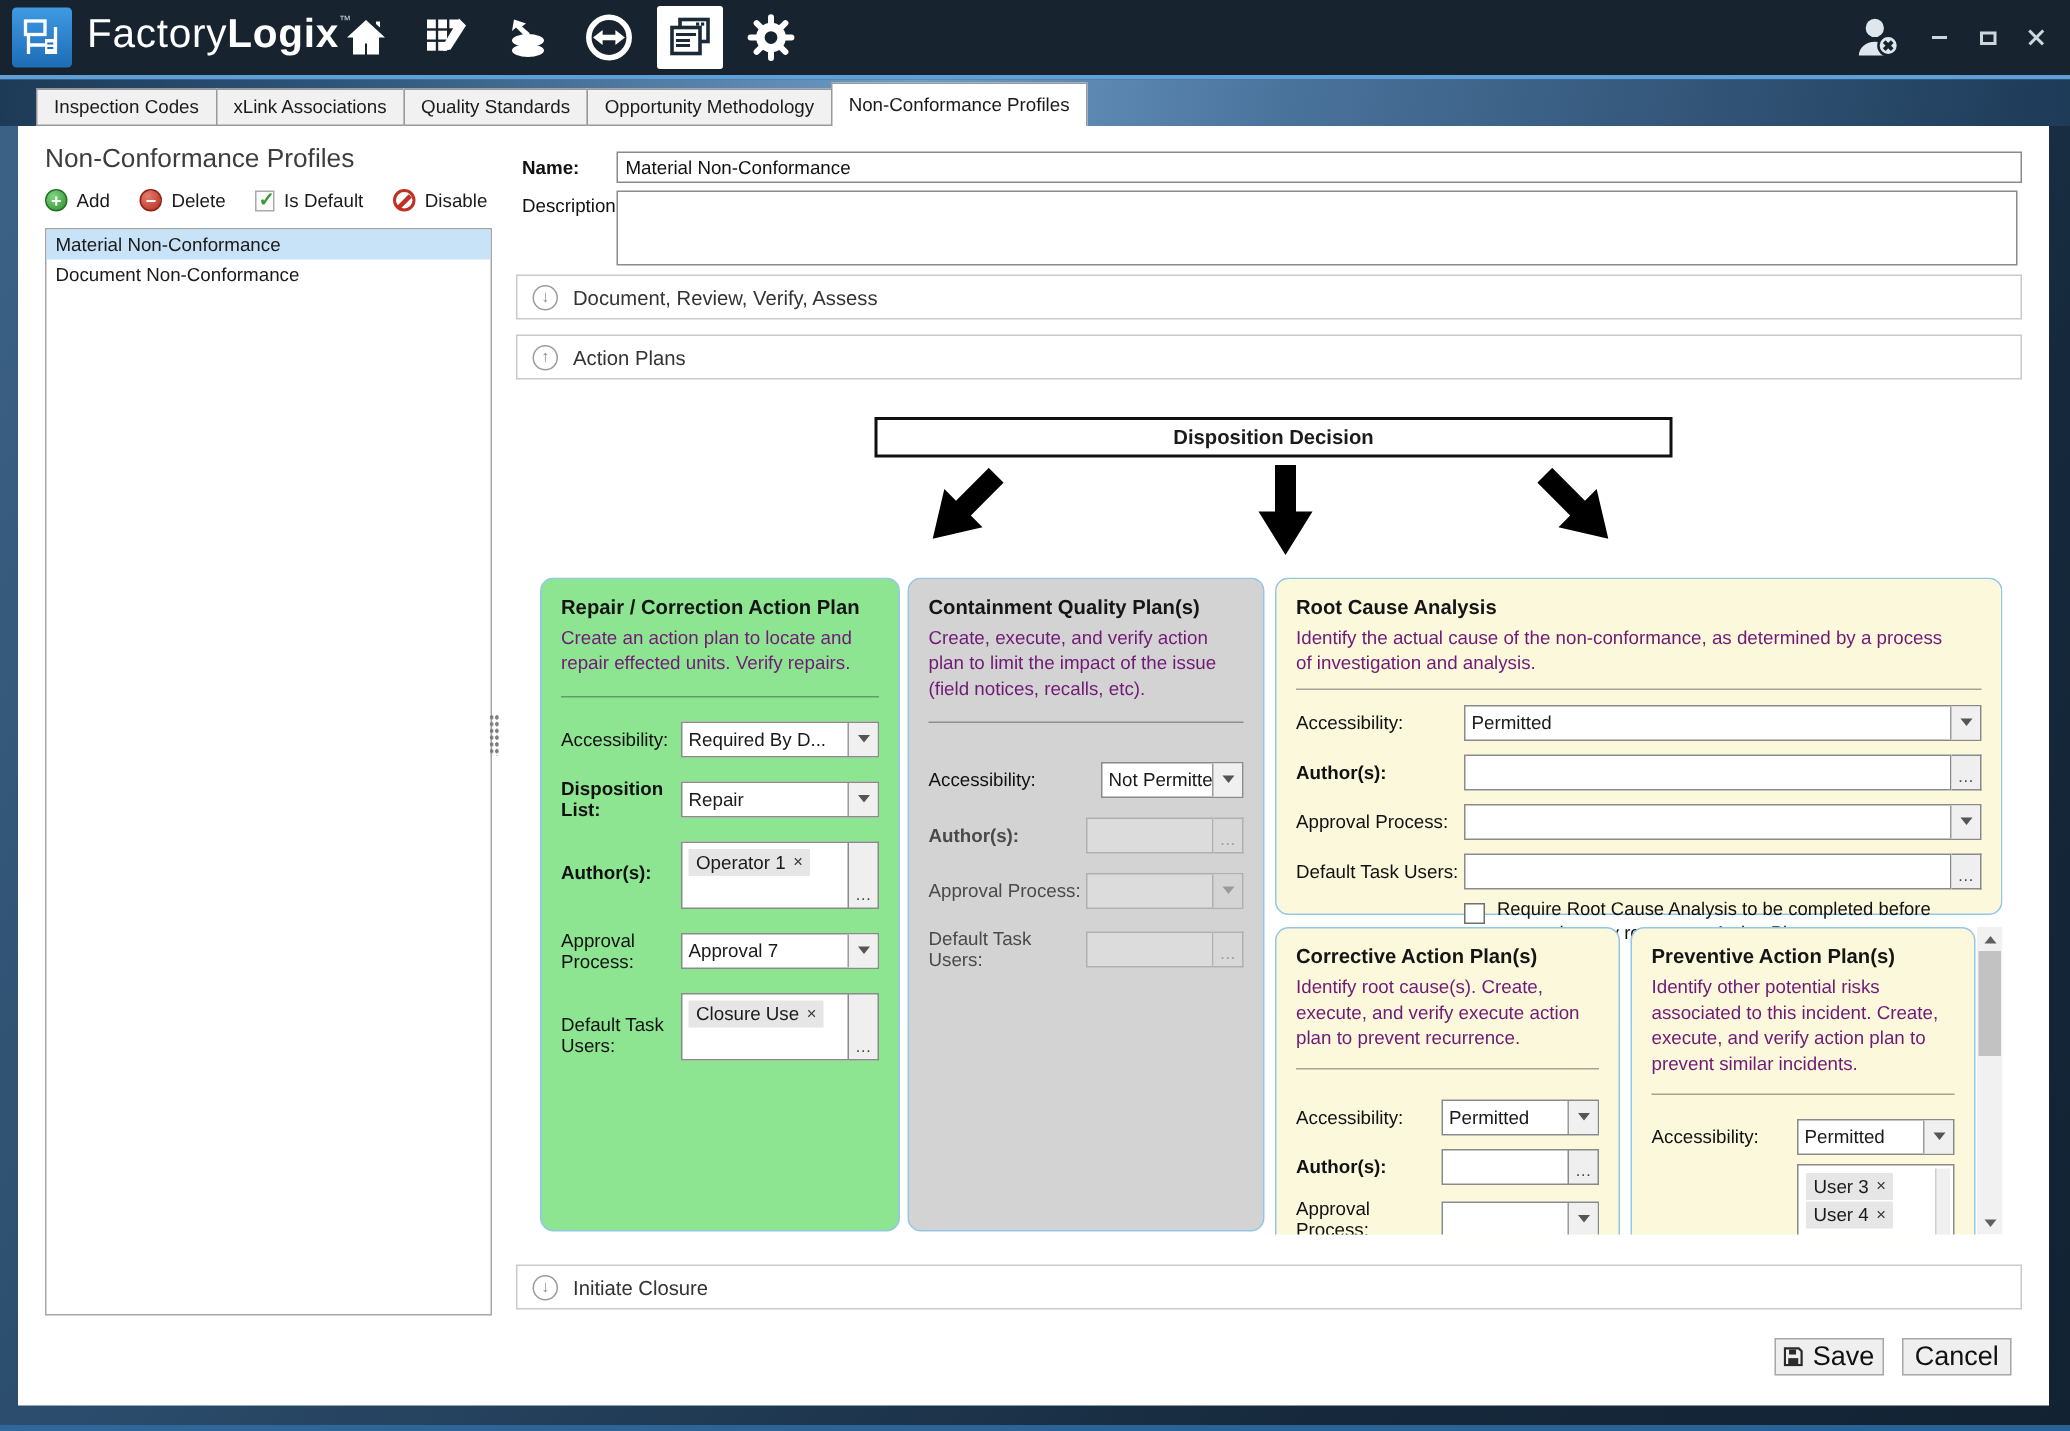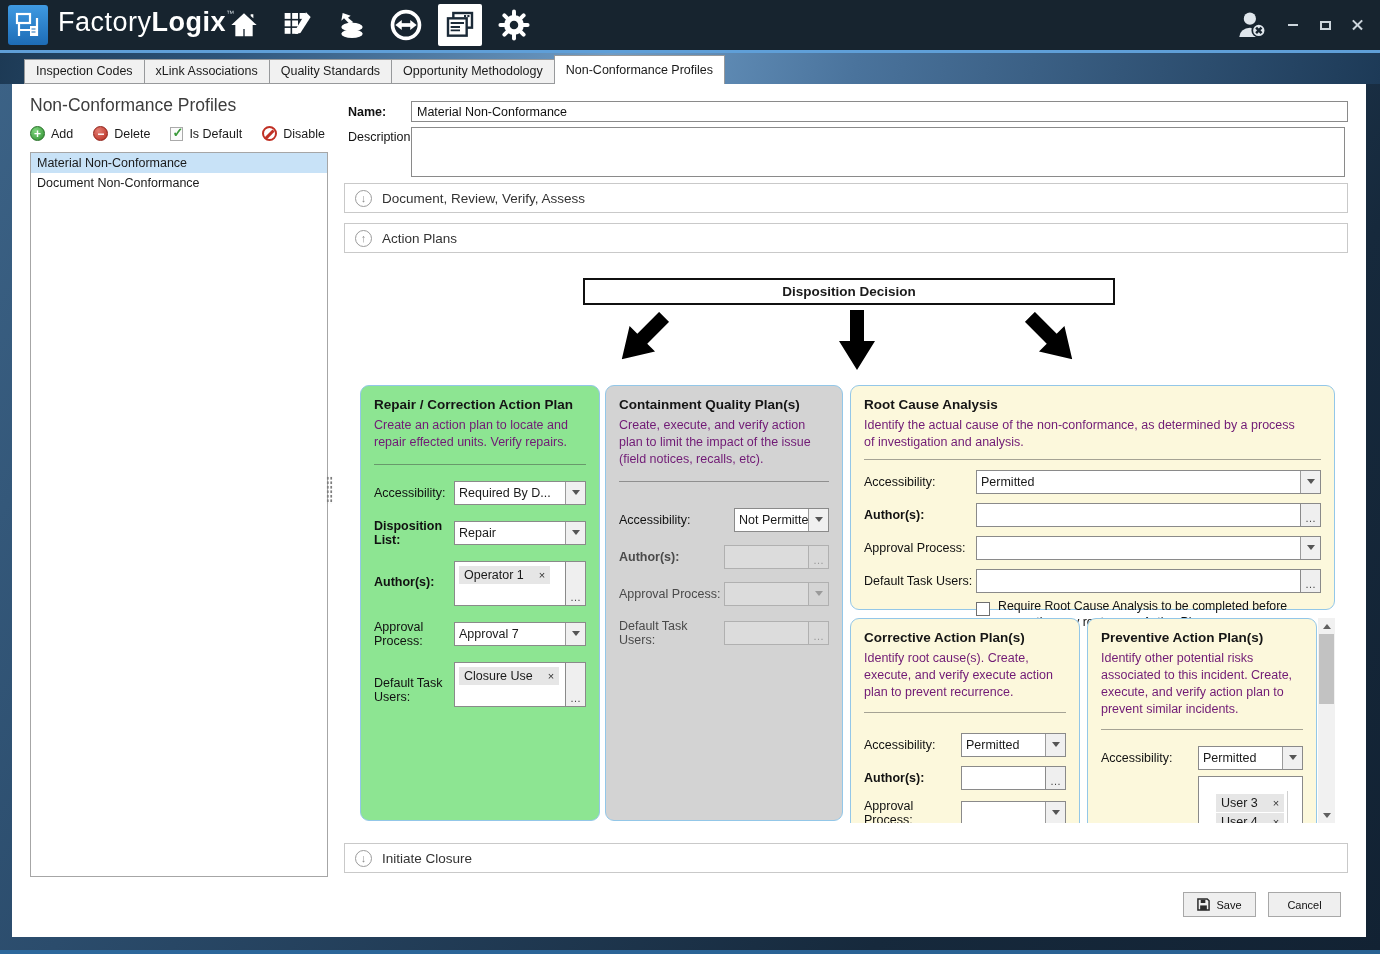--- a/index.html
+++ b/index.html
@@ -89,42 +89,42 @@
   .frow.top { align-items:flex-start; }
   .flabel { flex:1; font-size:12.5px; color:#111; }
   .ctrl { display:flex; }
   .dd { display:flex; border:1px solid #8a8a8a; background:#fff; height:24px; }
   .ddval { flex:1; font-size:12.5px; padding:4px 4px 0; white-space:nowrap; overflow:hidden; }
   .ddbtn { width:20px; border-left:1px solid #9b9b9b; background:#f0f0f0; display:flex; align-items:center; justify-content:center; }
   .chev { width:0; height:0; border-left:4px solid transparent; border-right:4px solid transparent; border-top:5px solid #555; }
   .ell { width:20px; border:1px solid #8a8a8a; border-left:none; background:#efefef; color:#444;
     font-size:11px; display:flex; align-items:flex-end; justify-content:center; padding-bottom:2px; }
   .tagbox { border:1px solid #8a8a8a; background:#fff; padding:3px; }
-  .tag { display:inline-flex; align-items:center; gap:15px; background:#e6e6e6; font-size:12.5px;
+  .tag { display:inline-flex; align-items:center; gap:5px; background:#e6e6e6; font-size:12.5px;
     padding:2px 5px; margin:1px; white-space:nowrap; }
   .tagx { font-size:11px; color:#333; }
   .dis .dd, .dis .tagbox { background:#dcdcdc; border-color:#b0b0b0; }
   .dis .ddbtn { background:#d4d4d4; border-color:#b0b0b0; }
   .dis .chev { border-top-color:#9a9a9a; } .dis .ell { background:#d8d8d8; border-color:#b0b0b0; color:#999; }
   .dis .flabel { color:#4a4a4a; }
   .cbrow { display:flex; gap:8px; margin-left:112px; margin-top:2px; align-items:flex-start; }
   .cbx { width:14px; height:14px; border:1px solid #6f6f6f; background:#fff; flex:none; margin-top:3px; }
   .cbtext { font-size:12.3px; line-height:1.3; color:#111; }
 
   
   .vscroll { position:absolute; left:958px; top:233px; width:17px; height:205px; background:#f1f1f1; }
   .varrow { position:absolute; left:0; width:17px; height:16px; display:flex; align-items:center; justify-content:center; }
   .tri-up { width:0; height:0; border-left:4px solid transparent; border-right:4px solid transparent; border-bottom:5px solid #606060; }
   .tri-dn { width:0; height:0; border-left:4px solid transparent; border-right:4px solid transparent; border-top:5px solid #606060; }
   .vthumb { position:absolute; left:1px; top:16px; width:15px; height:70px; background:#c2c2c2; }
   .minitrack { width:10px; background:#f0f0f0; border-left:1px solid #cfcfcf; }
 
   
   .btn { position:absolute; height:25px; width:73px; background:#efefef; border:1px solid #a8a8a8;
-    font-size:11px; display:flex; align-items:center; justify-content:center; gap:6px; color:#111; }
+    font-size:18px; display:flex; align-items:center; justify-content:center; gap:6px; color:#111; }
 </style>
 </head>
 <body>
 
 <div class="window">
 
   <div class="titlebar">
     <div class="logo">
       <svg width="30" height="30" viewBox="0 0 30 30">
         <g fill="none" stroke="#fff" stroke-width="2.2">
@@ -475,21 +475,21 @@
           <span class="flabel">Accessibility:</span>
           <div class="ctrl dd" style="width:105px">
             <span class="ddval">Permitted</span>
             <span class="ddbtn">
                 <i class="chev"></i>
               </span>
           </div>
         </div>
         <div class="frow top">
           <span class="flabel"></span>
-          <div class="ctrl tagbox" style="width:105px;height:70px;padding:14px;display:flex">
+          <div class="ctrl tagbox" style="width:105px;height:70px;padding:2px;display:flex">
             <div style="flex:1;padding:2px">
               <span class="tag" style="display:flex;width:fit-content">
                   <span>User 3</span>
                   <span class="tagx">×</span>
                 </span>
               <span class="tag" style="display:flex;width:fit-content">
                   <span>User 4</span>
                   <span class="tagx">×</span>
                 </span>
             </div>

